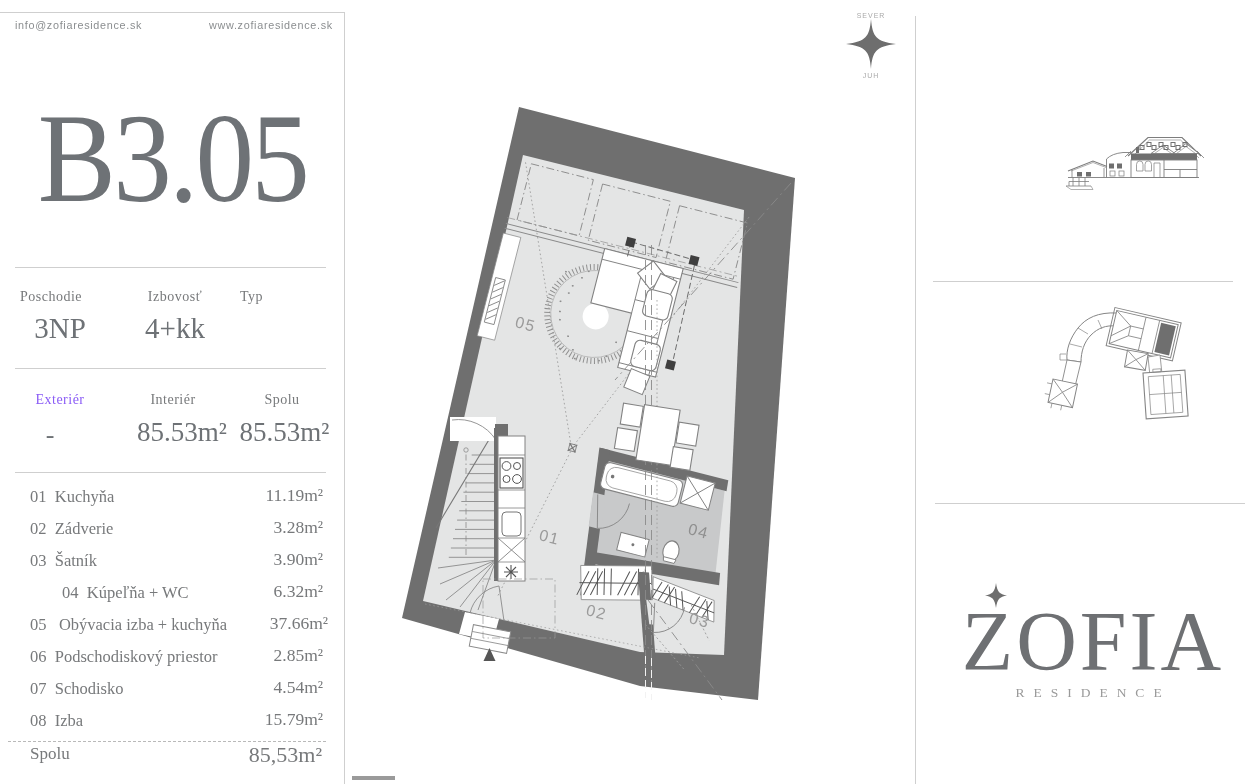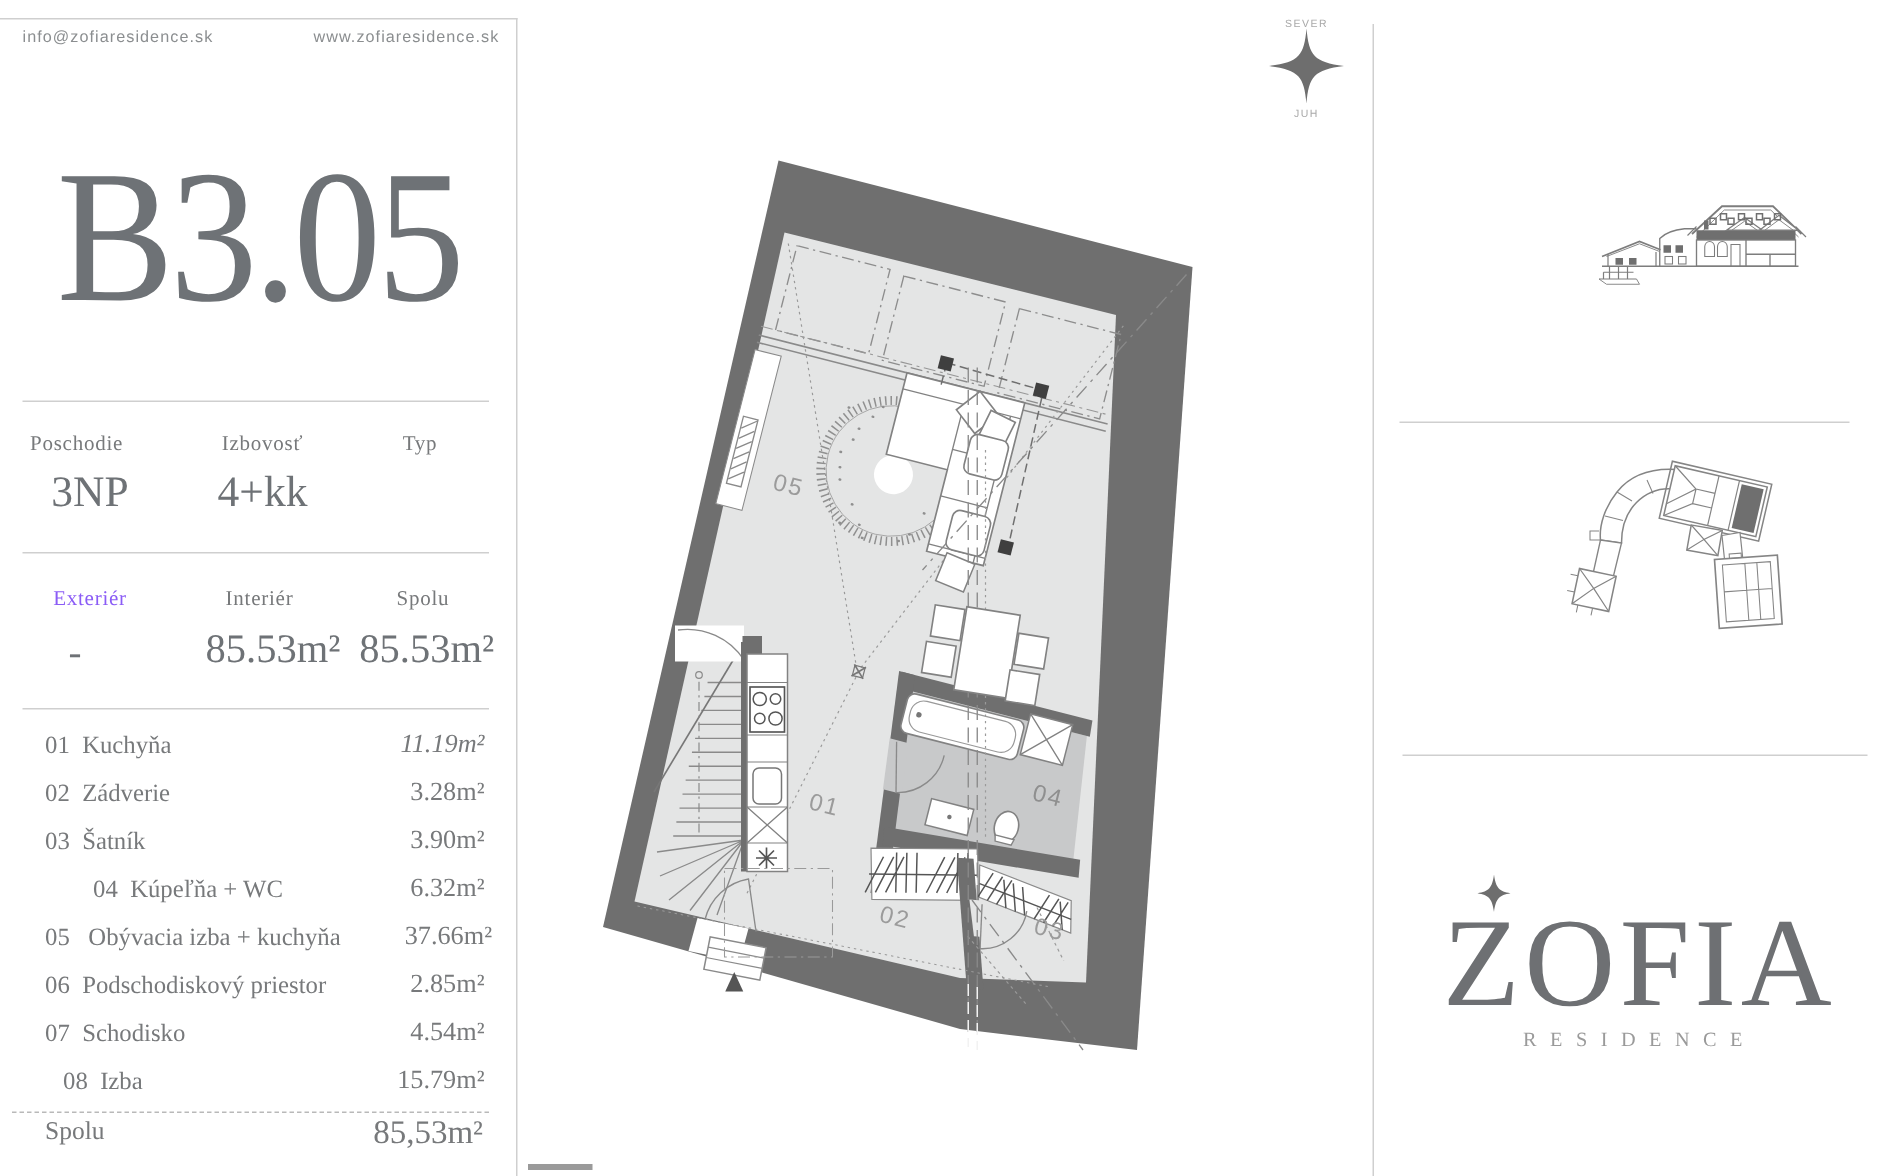--- a/index.html
+++ b/index.html
@@ -26,21 +26,21 @@
 <div class="abs sans" style="left:209px;top:19px;font-size:10.8px;letter-spacing:0.7px;color:#8b8e90;">www.zofiaresidence.sk</div>
 
 <div class="abs" style="left:0;top:87px;width:345px;text-align:center;font-size:126px;letter-spacing:-3px;color:#6e7276;transform:scaleX(0.93);">B3.05</div>
 
 <div class="hline" style="left:15px;top:267px;width:311px;"></div>
 
 <div class="abs" style="left:20px;top:289px;width:80px;text-align:left;font-size:14px;letter-spacing:0.5px;color:#77797b;">Poschodie</div>
 
 <div class="abs" style="left:135px;top:289px;width:80px;text-align:center;font-size:14px;letter-spacing:0.5px;color:#77797b;">Izbovosť</div>
 
-<div class="abs" style="left:240px;top:289px;width:80px;text-align:center;font-size:14px;letter-spacing:0.5px;color:#77797b;">Typ</div>
+<div class="abs" style="left:240px;top:289px;width:80px;font-size:14px;letter-spacing:0.5px;color:#77797b;">Typ</div>
 
 <div class="abs" style="left:20px;top:312px;width:80px;text-align:center;font-size:29px;color:#6e7276;">3NP</div>
 
 <div class="abs" style="left:135px;top:312px;width:80px;text-align:center;font-size:29px;color:#6e7276;">4+kk</div>
 
 
 <div class="hline" style="left:15px;top:368px;width:311px;"></div>
 
 <div class="abs" style="left:20px;top:392px;width:80px;text-align:center;font-size:14px;letter-spacing:0.5px;color:#8b5cf6;">Exteriér</div>
 
@@ -52,41 +52,41 @@
 
 <div class="abs" style="left:117px;top:417px;width:130px;text-align:center;font-size:27px;color:#6e7276;">85.53m²</div>
 
 <div class="abs" style="left:222px;top:417px;width:125px;text-align:center;font-size:27px;color:#6e7276;">85.53m²</div>
 
 <div class="hline" style="left:15px;top:472px;width:311px;"></div>
 
 <div id="roomlist" class="abs" style="left:0;top:0;width:345px;font-size:16.5px;color:#77797b;">
 
   <div class="abs" style="left:30px;top:487px;">01&nbsp;&nbsp;Kuchyňa</div>
-  <div class="abs" style="left:200px;top:485px;width:123px;text-align:right;font-size:17.5px;font-style:italic;">11.19m²</div>
+  <div class="abs" style="left:200px;top:485px;width:123px;text-align:right;font-size:17.5px;">11.19m²</div>
 
   <div class="abs" style="left:30px;top:519px;">02&nbsp;&nbsp;Zádverie</div>
   <div class="abs" style="left:200px;top:517px;width:123px;text-align:right;font-size:17.5px;">3.28m²</div>
 
   <div class="abs" style="left:30px;top:551px;">03&nbsp;&nbsp;Šatník</div>
   <div class="abs" style="left:200px;top:549px;width:123px;text-align:right;font-size:17.5px;">3.90m²</div>
 
   <div class="abs" style="left:30px;top:583px;margin-left:32px;">04&nbsp;&nbsp;Kúpeľňa + WC</div>
   <div class="abs" style="left:200px;top:581px;width:123px;text-align:right;font-size:17.5px;">6.32m²</div>
 
   <div class="abs" style="left:30px;top:615px;">05&nbsp;&nbsp;&nbsp;Obývacia izba + kuchyňa</div>
   <div class="abs" style="left:200px;top:613px;width:128px;text-align:right;font-size:17.5px;">37.66m²</div>
 
   <div class="abs" style="left:30px;top:647px;">06&nbsp;&nbsp;Podschodiskový priestor</div>
   <div class="abs" style="left:200px;top:645px;width:123px;text-align:right;font-size:17.5px;">2.85m²</div>
 
   <div class="abs" style="left:30px;top:679px;">07&nbsp;&nbsp;Schodisko</div>
   <div class="abs" style="left:200px;top:677px;width:123px;text-align:right;font-size:17.5px;">4.54m²</div>
 
-  <div class="abs" style="left:30px;top:711px;margin-left:12px;">08&nbsp;&nbsp;Izba</div>
+  <div class="abs" style="left:30px;top:711px;">08&nbsp;&nbsp;Izba</div>
   <div class="abs" style="left:200px;top:709px;width:123px;text-align:right;font-size:17.5px;">15.79m²</div>
 </div>
 
 <div class="abs" style="left:8px;top:741px;width:318px;border-top:1px dashed #b9b9b9;"></div>
 
 <div class="abs" style="left:30px;top:744px;font-size:17px;color:#77797b;">Spolu</div>
 
 <div class="abs" style="left:222px;top:742px;width:100px;text-align:right;font-size:22px;color:#77797b;">85,53m²</div>
 
 <div class="abs" style="left:0;top:0;">

